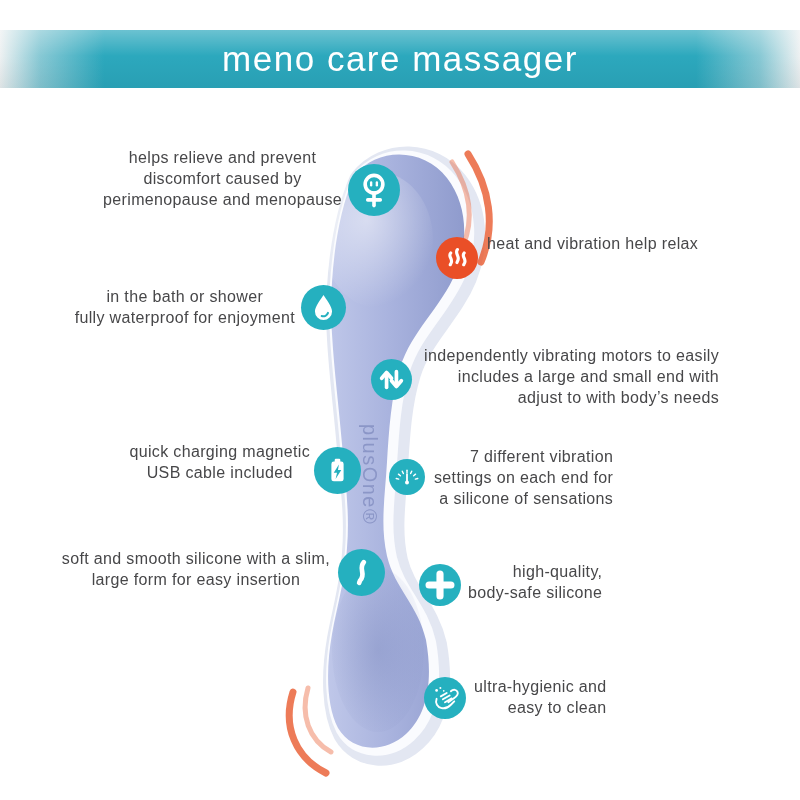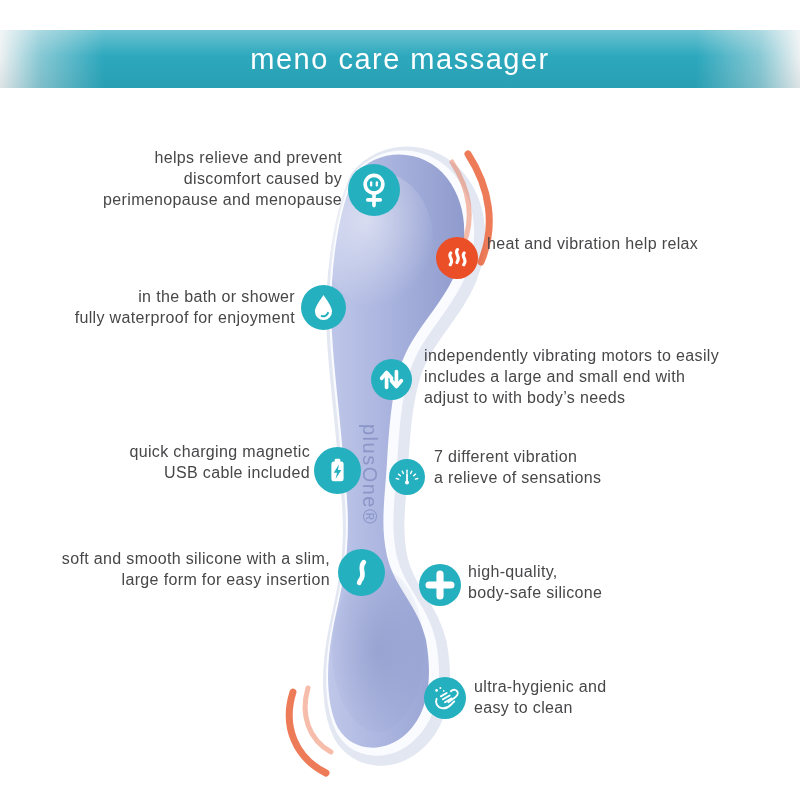--- a/index.html
+++ b/index.html
@@ -13,30 +13,30 @@
     background:linear-gradient(to right,
       #eef1f2 0%, rgba(72,172,190,.65) 5%, var(--banner-teal) 13%,
       var(--banner-teal) 87%, rgba(72,172,190,.65) 95%, #eef1f2 100%);
   }
   .banner::after{
     content:"";position:absolute;inset:0;
     background:linear-gradient(to bottom,rgba(255,255,255,.30),rgba(255,255,255,0) 45%,rgba(0,40,50,.07));
   }
   .banner h1{
     margin:0;position:relative;z-index:1;text-align:center;line-height:58px;
-    font-size:29px;font-weight:400;color:#fff;letter-spacing:1.5px;
+    font-size:35px;font-weight:400;color:#fff;letter-spacing:1.5px;
   }
   
   .callout{
     position:absolute;color:var(--text);font-size:16px;line-height:21px;
     letter-spacing:.35px;z-index:3;font-weight:400;
   }
   .callout span{display:block;white-space:nowrap}
-  .left-col{text-align:right}
-  .right-col{text-align:left}
+  .left-col{text-align:center}
+  .right-col{text-align:right}
   
   .ficon{
     position:absolute;border-radius:50%;background:var(--teal);z-index:4;
   }
   .ficon.orange{background:var(--orange)}
   .ficon svg{display:block;width:100%;height:100%}
   #productSvg{position:absolute;left:0;top:0;z-index:1}
 </style>
 </head>
 <body>
@@ -197,21 +197,22 @@
   <span>adjust to with body’s needs</span>
 </div>
 
 <div class="callout left-col" style="right:490px;top:441px">
   <span>quick charging magnetic</span>
   <span>USB cable included</span>
 </div>
 
 <div class="callout right-col" style="left:434px;top:446px">
   <span>7 different vibration</span>
-  <span>a relieve of sensations</span>
+  <span>settings on each end for</span>
+  <span>a silicone of sensations</span>
 </div>
 
 <div class="callout left-col" style="right:470px;top:548px">
   <span>soft and smooth silicone with a slim,</span>
   <span>large form for easy insertion</span>
 </div>
 
 <div class="callout right-col" style="left:468px;top:561px">
   <span>high-quality,</span>
   <span>body-safe silicone</span>

